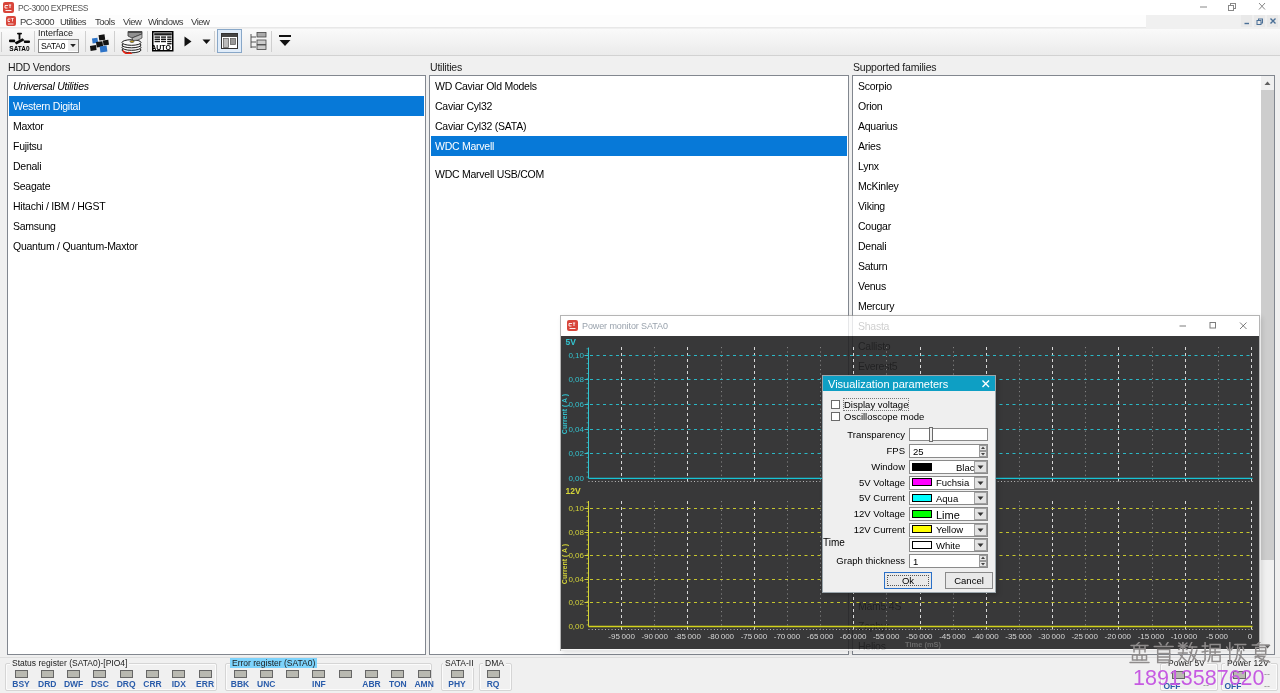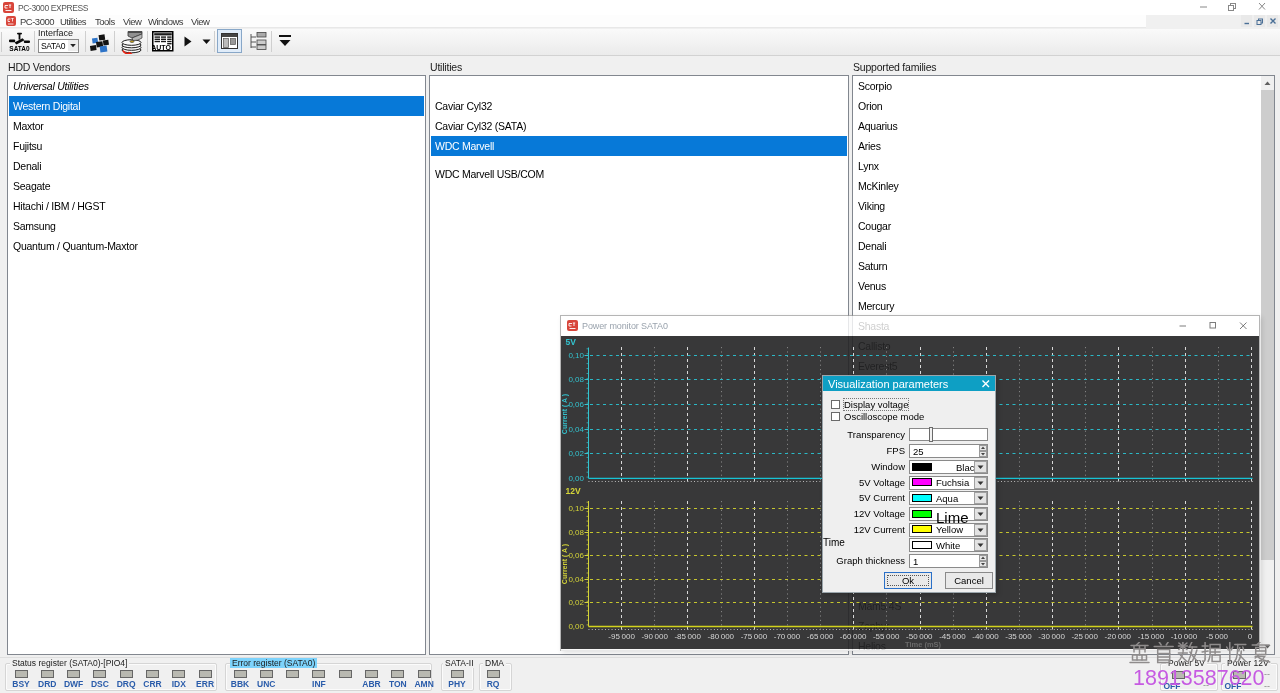--- a/index.html
+++ b/index.html
@@ -158,20 +158,21 @@
   <div class="li sel" style="top:20px;">Western Digital</div>
   <div class="li" style="top:40px;">Maxtor</div>
   <div class="li" style="top:60px;">Fujitsu</div>
   <div class="li" style="top:80px;">Denali</div>
   <div class="li" style="top:100px;">Seagate</div>
   <div class="li" style="top:120px;">Hitachi / IBM / HGST</div>
   <div class="li" style="top:140px;">Samsung</div>
   <div class="li" style="top:160px;">Quantum / Quantum-Maxtor</div>
 </div>
 <div class="listbox" style="left:429px; width:420px;">
+  <div class="li" style="top:0px;">WD Caviar Old Models</div>
   <div class="li" style="top:20px;">Caviar Cyl32</div>
   <div class="li" style="top:40px;">Caviar Cyl32 (SATA)</div>
   <div class="li sel" style="top:60px;">WDC Marvell</div>
   <div class="li" style="top:80px;margin-top:8px;">WDC Marvell USB/COM</div>
 </div>
 <div class="listbox" style="left:852px; width:423px;">
   <div class="li" style="top:0px;">Scorpio</div>
   <div class="li" style="top:20px;">Orion</div>
   <div class="li" style="top:40px;">Aquarius</div>
   <div class="li" style="top:60px;">Aries</div>
@@ -475,21 +476,21 @@
 <div style="position:absolute; left:86px; top:115.0px; width:79px; height:14px; background:#fff; border:1px solid #8a8a8a;"></div>
 <div style="position:absolute; left:89px; top:117.5px; width:20px; height:8px; background:#00ffff; border:1px solid #000;"></div>
 <div style="position:absolute; left:113px; top:116.5px; font-size:9.5px; color:#000;">Aqua</div>
 <div style="position:absolute; left:151px; top:116.0px; width:13px; height:12px; background:#e3e3e3; border:1px solid #a0a0a0;"></div>
     <svg style="position:absolute; left:151px; top:116.0px;" width="13" height="12">
       <path d="M3.5 4.5 L6.5 8 L9.5 4.5 Z" fill="#333"></path>
     </svg>
 <div style="position:absolute; left:0px; top:132.0px; width:82px; font-size:9.5px; color:#000; text-align:right;">12V Voltage</div>
 <div style="position:absolute; left:86px; top:131.0px; width:79px; height:14px; background:#fff; border:1px solid #8a8a8a;"></div>
 <div style="position:absolute; left:89px; top:133.5px; width:20px; height:8px; background:#00ff00; border:1px solid #000;"></div>
-<div style="position:absolute; left:113px; top:132.5px; font-size:15px; color:#000;">Lime</div>
+<div style="position:absolute; left:113px; top:132.5px; font-size:11px; color:#000;">Lime</div>
 <div style="position:absolute; left:151px; top:132.0px; width:13px; height:12px; background:#e3e3e3; border:1px solid #a0a0a0;"></div>
     <svg style="position:absolute; left:151px; top:132.0px;" width="13" height="12">
       <path d="M3.5 4.5 L6.5 8 L9.5 4.5 Z" fill="#333"></path>
     </svg>
 <div style="position:absolute; left:0px; top:147.5px; width:82px; font-size:9.5px; color:#000; text-align:right;">12V Current</div>
 <div style="position:absolute; left:86px; top:146.5px; width:79px; height:14px; background:#fff; border:1px solid #8a8a8a;"></div>
 <div style="position:absolute; left:89px; top:149.0px; width:20px; height:8px; background:#ffff00; border:1px solid #000;"></div>
 <div style="position:absolute; left:113px; top:148.0px; font-size:9.5px; color:#000;">Yellow</div>
 <div style="position:absolute; left:151px; top:147.5px; width:13px; height:12px; background:#e3e3e3; border:1px solid #a0a0a0;"></div>
     <svg style="position:absolute; left:151px; top:147.5px;" width="13" height="12">

